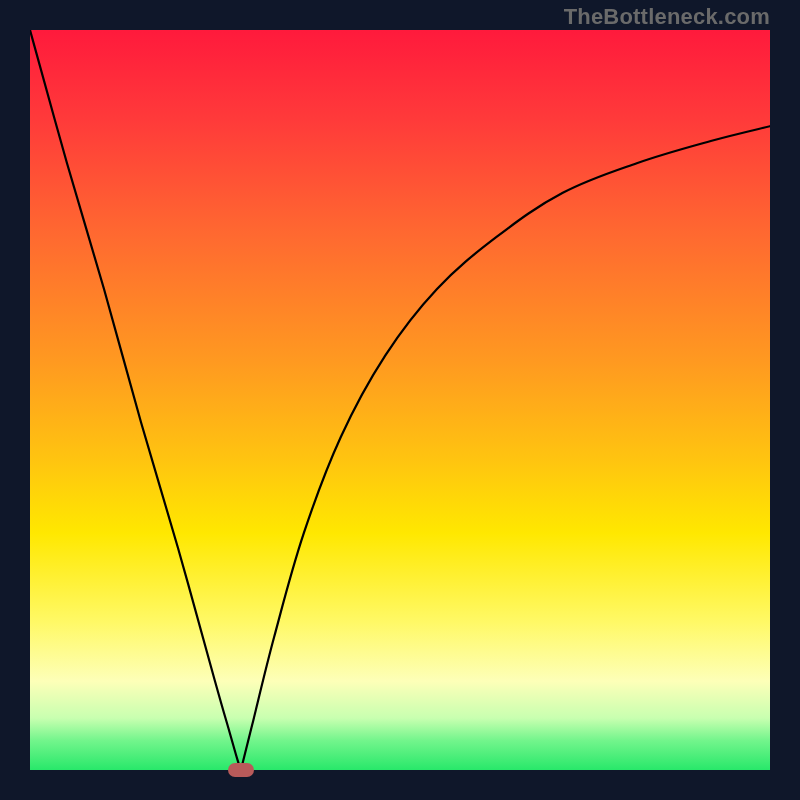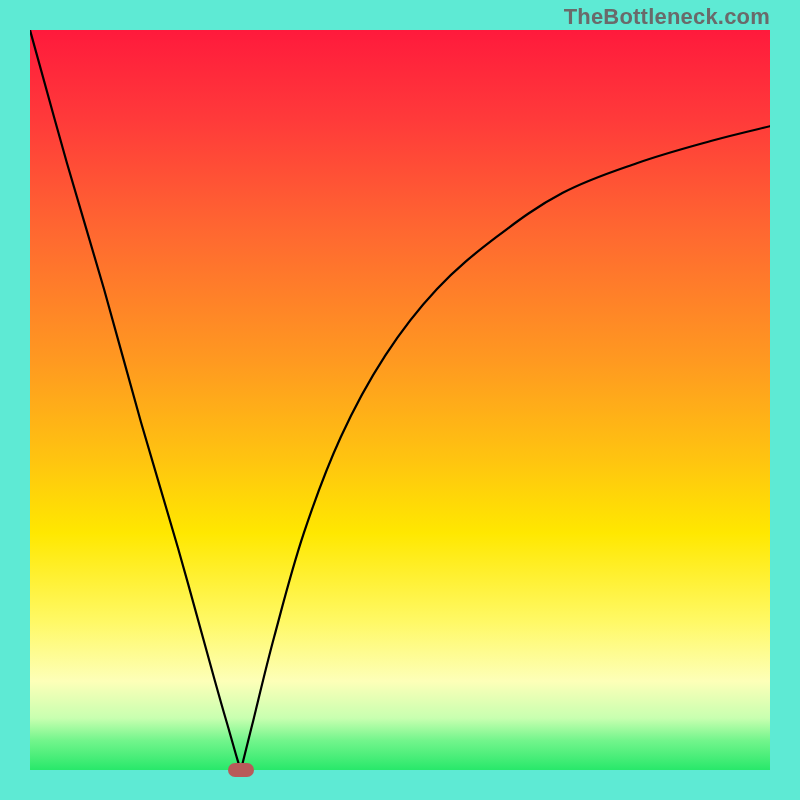--- a/index.html
+++ b/index.html
@@ -7,21 +7,21 @@
     padding: 0;
     width: 800px;
     height: 800px;
     background: #000;
     overflow: hidden;
   }
   .frame {
     position: relative;
     width: 800px;
     height: 800px;
-    background: #5eead4;
+    background: #0f172a;
   }
   .plot-area {
     position: absolute;
     left: 30px;
     top: 30px;
     width: 740px;
     height: 740px;
     background: linear-gradient(to bottom,
       #ff1a3c 0%,
       #ff3a3a 12%,

